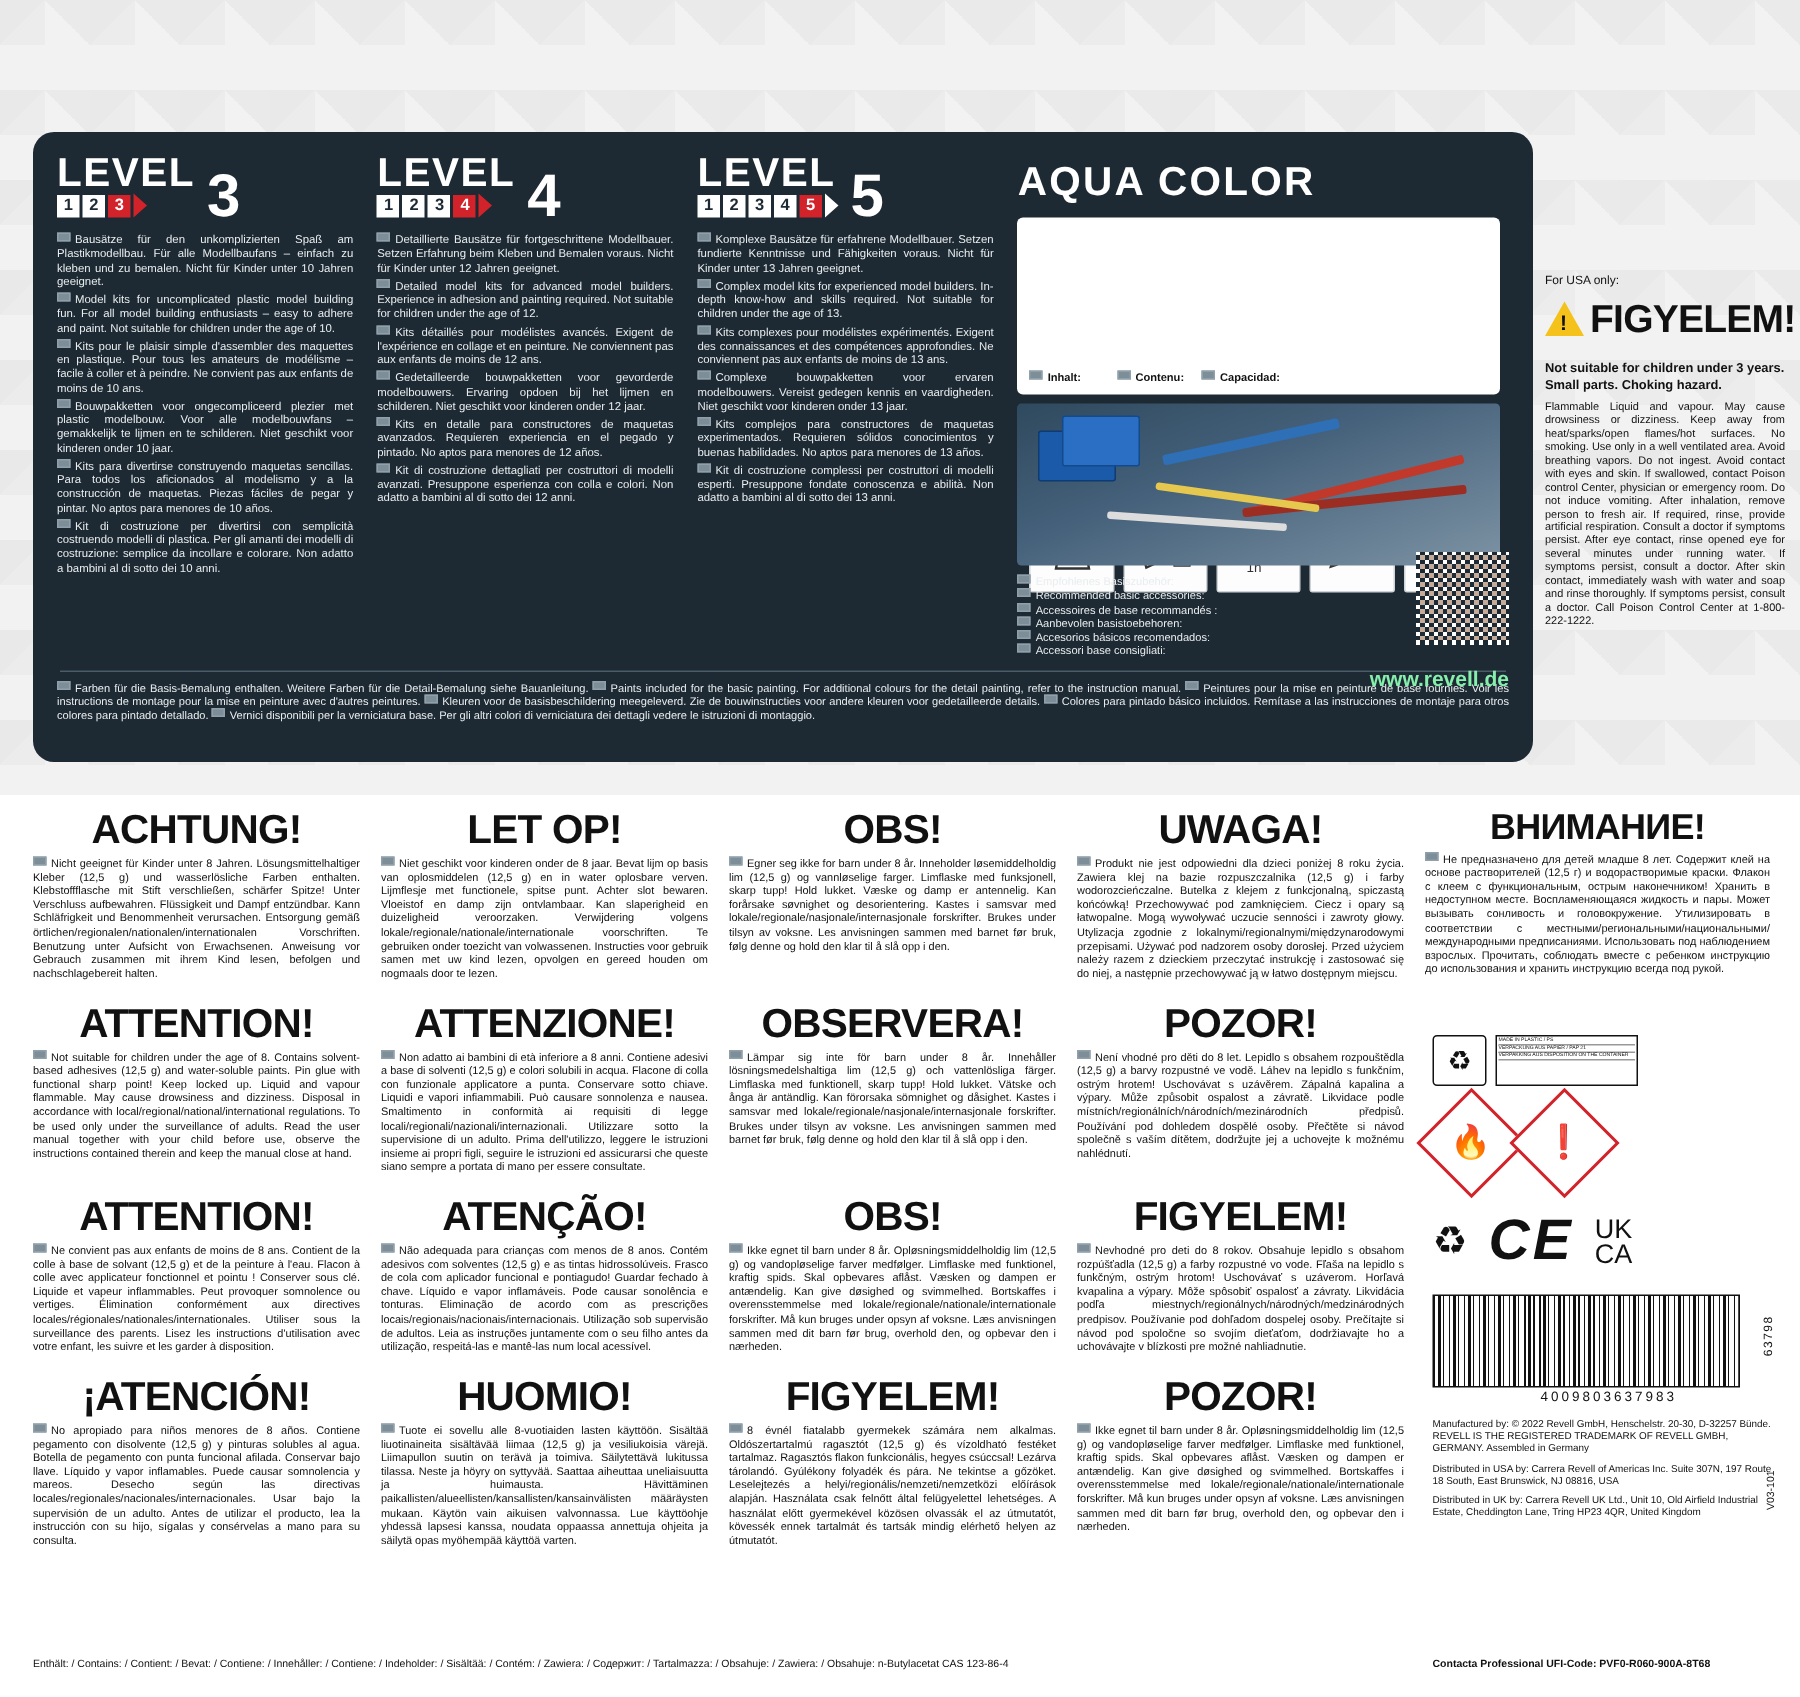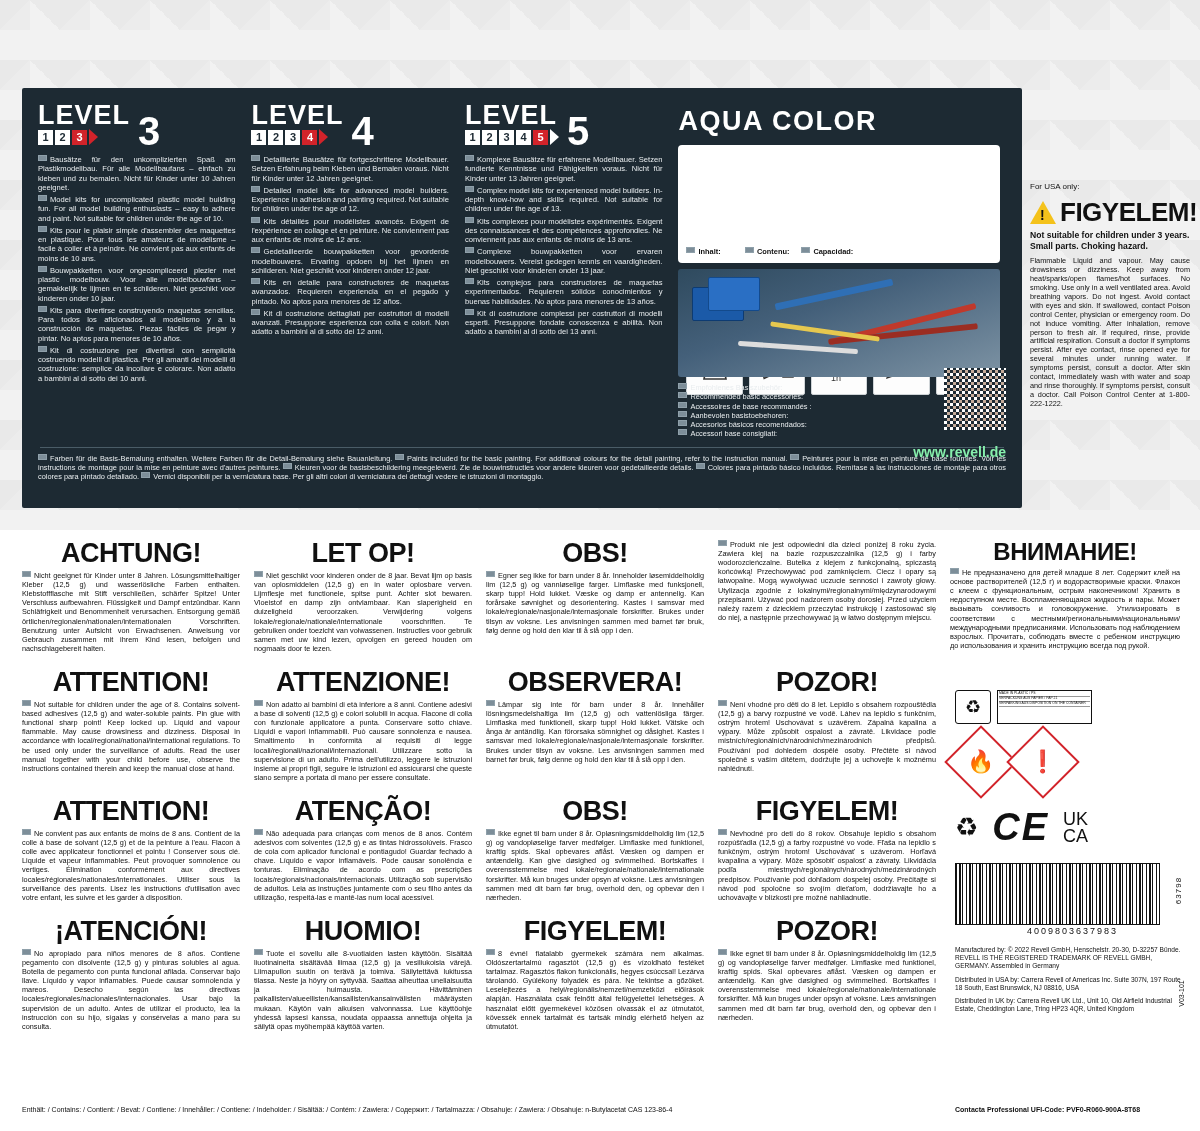--- a/index.html
+++ b/index.html
@@ -24,21 +24,21 @@
   }
   .bg-bottom {
     position:absolute; left:0; top:530px; width:1200px; height:601px;
     background:#ffffff; z-index:0;
   }
 
   
   .dark-panel {
     position:absolute; left:22px; top:88px; width:1000px; height:420px;
     background:#1d2a33;
-    border-radius:2px;
+    border-radius:14px;
     z-index:2;
     color:#fff;
     padding:14px 16px 10px 16px;
   }
   .panel-cols { display:flex; gap:10px; }
   .level-col { width:205px; padding-right:6px; }
   .level-col.aqua { width:330px; }
 
   .level-head { display:flex; align-items:flex-end; gap:6px; height:46px;}
   .level-word {
@@ -119,21 +119,21 @@
   .usa-only { font-size:8px; margin-bottom:6px; }
   .warn-row { display:flex; align-items:center; gap:4px; }
   .warn-tri {
     width:0;height:0;border-left:13px solid transparent;border-right:13px solid transparent;
     border-bottom:23px solid #f4c21b; position:relative;
   }
   .warn-tri:after{
     content:"!"; position:absolute; left:-3px; top:6px; font-size:14px; font-weight:bold; color:#111;
   }
   .warn-word { font-size:26px; font-weight:bold; letter-spacing:-0.5px; }
-  .warn-sub { font-size:8.6px; font-weight:bold; line-height:1.25; margin-top:2px; }
+  .warn-sub { font-size:8.6px; font-weight:bold; line-height:1.25; margin-top:12px; }
   .warn-body { font-size:7.3px; line-height:1.22; margin-top:6px; text-align:justify; }
 
   
   .cols {
     position:absolute; left:22px; top:540px; width:1160px; z-index:2;
   }
   .grid {
     display:grid;
     grid-template-columns:218px 218px 218px 218px 230px;
     column-gap:14px;
@@ -388,20 +388,21 @@
     </div>
     <div class="cell">
       <h2>LET OP!</h2>
       <p><span class="fg"></span><span>Niet geschikt voor kinderen onder de 8 jaar. Bevat lijm op basis van oplosmiddelen (12,5 g) en in water oplosbare verven. Lijmflesje met functionele, spitse punt. Achter slot bewaren. Vloeistof en damp zijn ontvlambaar. Kan slaperigheid en duizeligheid veroorzaken. Verwijdering volgens lokale/regionale/nationale/internationale voorschriften. Te gebruiken onder toezicht van volwassenen. Instructies voor gebruik samen met uw kind lezen, opvolgen en gereed houden om nogmaals door te lezen.</span></p>
     </div>
     <div class="cell">
       <h2>OBS!</h2>
       <p><span class="fg"></span><span>Egner seg ikke for barn under 8 år. Inneholder løsemiddelholdig lim (12,5 g) og vannløselige farger. Limflaske med funksjonell, skarp tupp! Hold lukket. Væske og damp er antennelig. Kan forårsake søvnighet og desorientering. Kastes i samsvar med lokale/regionale/nasjonale/internasjonale forskrifter. Brukes under tilsyn av voksne. Les anvisningen sammen med barnet før bruk, følg denne og hold den klar til å slå opp i den.</span></p>
     </div>
     <div class="cell">
+      <h2>UWAGA!</h2>
       <p><span class="fg"></span><span>Produkt nie jest odpowiedni dla dzieci poniżej 8 roku życia. Zawiera klej na bazie rozpuszczalnika (12,5 g) i farby wodorozcieńczalne. Butelka z klejem z funkcjonalną, spiczastą końcówką! Przechowywać pod zamknięciem. Ciecz i opary są łatwopalne. Mogą wywoływać uczucie senności i zawroty głowy. Utylizacja zgodnie z lokalnymi/regionalnymi/międzynarodowymi przepisami. Używać pod nadzorem osoby dorosłej. Przed użyciem należy razem z dzieckiem przeczytać instrukcję i zastosować się do niej, a następnie przechowywać ją w łatwo dostępnym miejscu.</span></p>
     </div>
     <div class="cell">
       <h2 class="small">ВНИМАНИЕ!</h2>
       <p><span class="fg"></span><span>Не предназначено для детей младше 8 лет. Содержит клей на основе растворителей (12,5 г) и водорастворимые краски. Флакон с клеем с функциональным, острым наконечником! Хранить в недоступном месте. Воспламеняющаяся жидкость и пары. Может вызывать сонливость и головокружение. Утилизировать в соответствии с местными/региональными/национальными/международными предписаниями. Использовать под наблюдением взрослых. Прочитать, соблюдать вместе с ребенком инструкцию до использования и хранить инструкцию всегда под рукой.</span></p>
     </div>
   </div>
 
   <div class="grid row2">
     <div class="cell">

